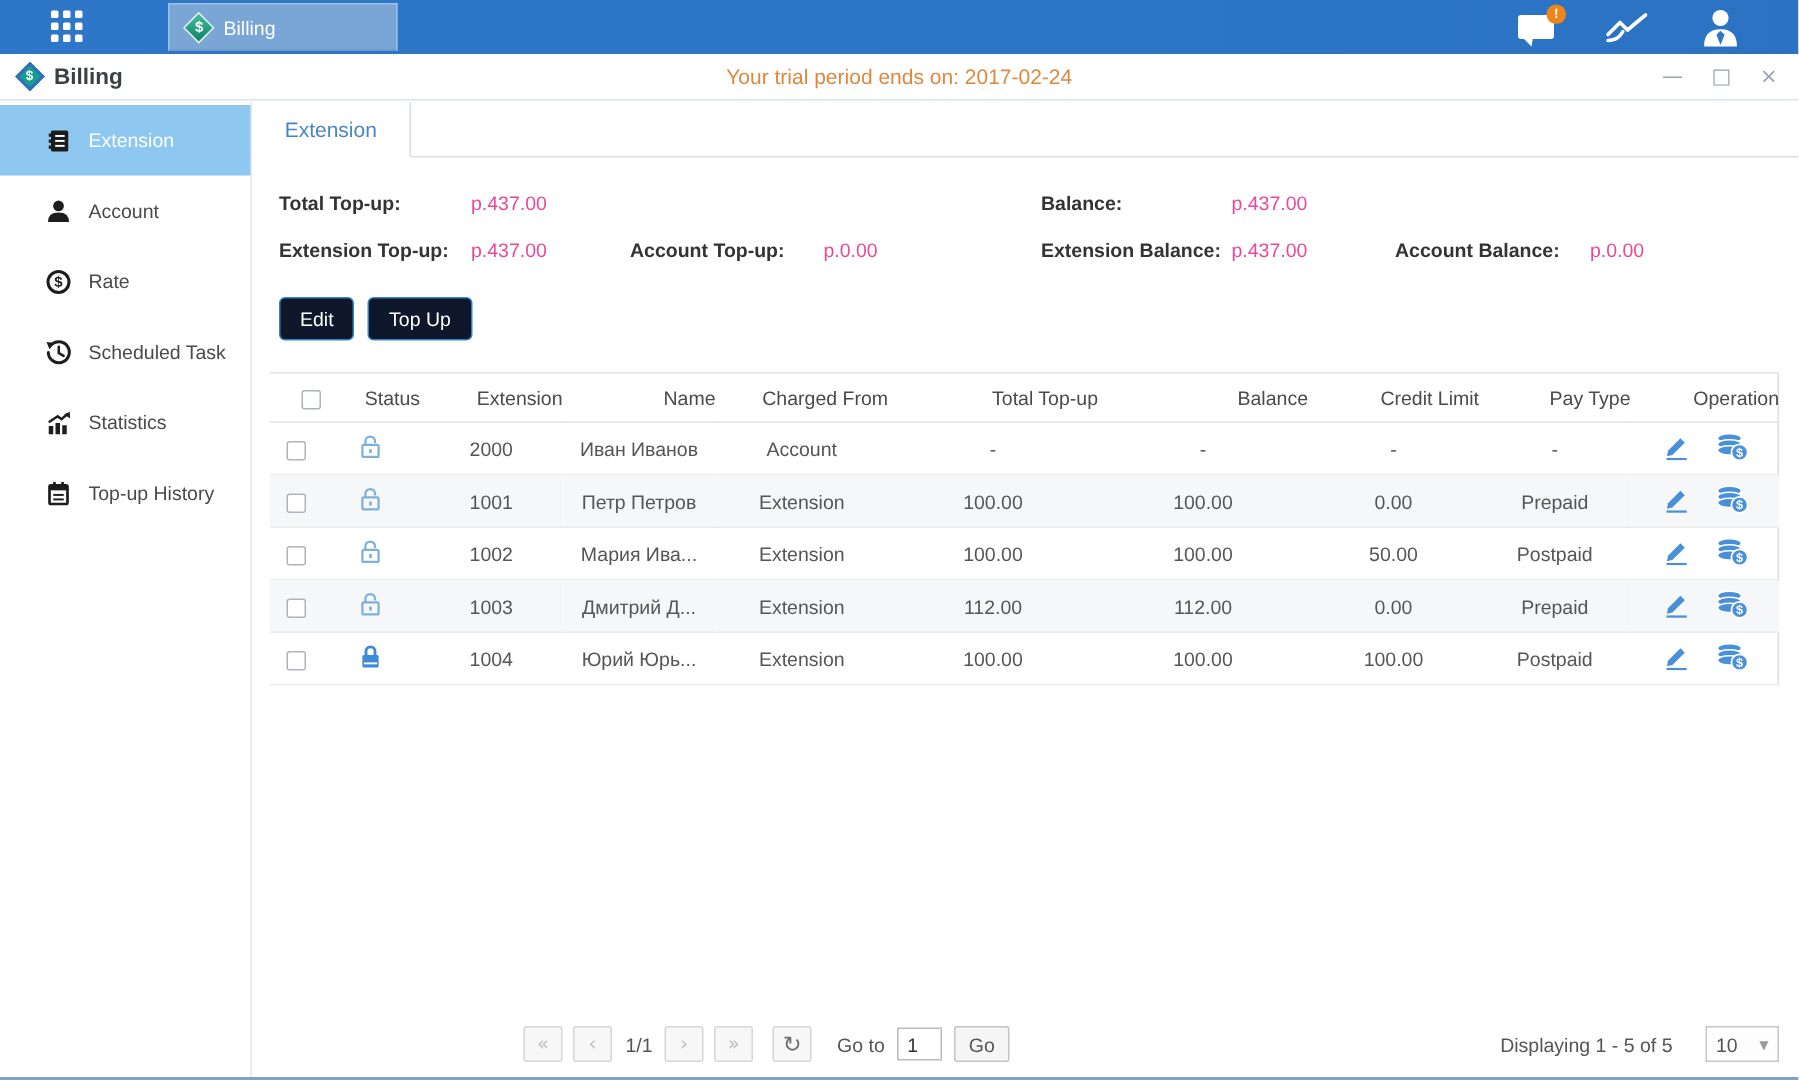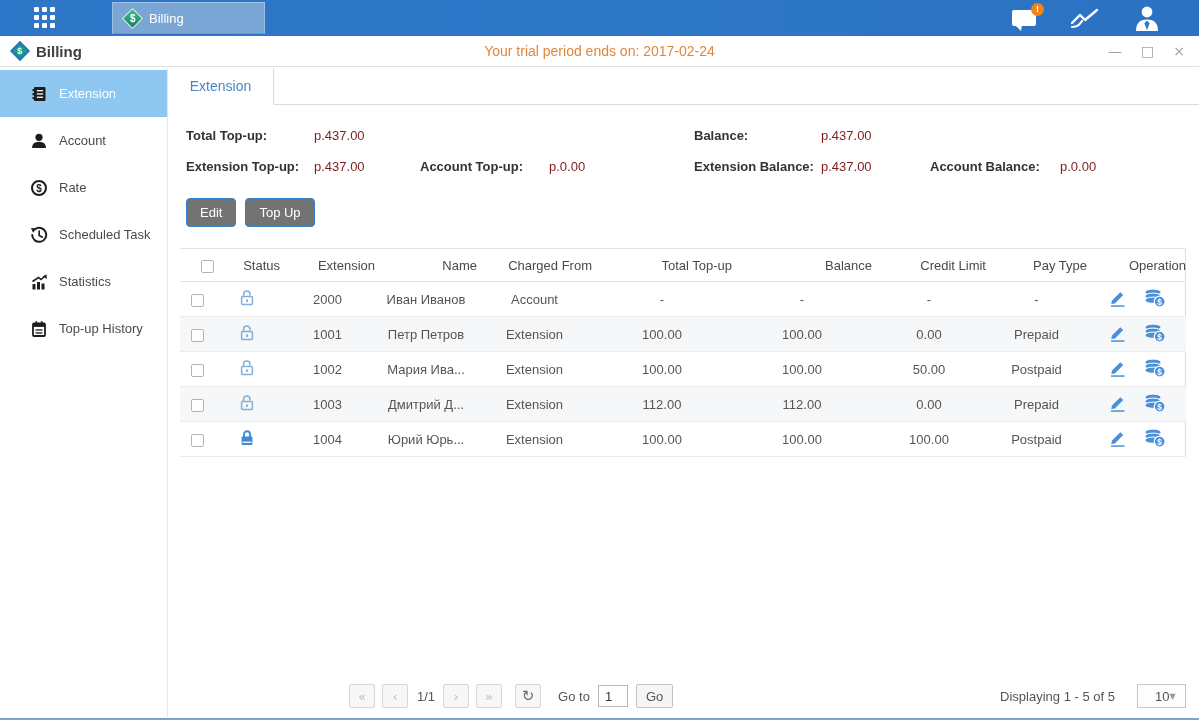--- a/index.html
+++ b/index.html
@@ -56,26 +56,26 @@
   
   .main { position:absolute; top:68px; left:168px; right:0; bottom:2px; background:#fff; }
   .tabs { display:flex; height:37px; border-bottom:1px solid #d9dde1; }
   .tab { width:106px; background:#fff; border-right:1px solid #d9dde1; margin-bottom:-1px;
     border-bottom:1px solid #fff; display:flex; align-items:center; justify-content:center;
     color:#4a86c5; font-size:14px; cursor:pointer; }
 
   .summary { padding:15px 0 0 18px; font-size:13px; }
   .sum-row { display:flex; height:31px; align-items:center; }
   .sum-row b { color:#333; }
-  .sum-row .v { color:#7f1d1d; }
+  .sum-row .v { color:#ec4899; }
   .w128{width:128px;} .w380{width:380px;} .w106{width:106px;} .w129{width:129px;}
   .w145{width:145px;} .w127{width:127px;} .w109{width:109px;} .w130{width:130px;}
 
   .btns { margin:16px 0 0 18px; display:flex; gap:9px; }
-  .btn { background:#737373; border:1px solid #3380cb; color:#fff; font-size:13px;
+  .btn { background:#0f172a; border:1px solid #3380cb; color:#fff; font-size:13px;
     padding:6px 13px; border-radius:4px; cursor:pointer; font-family:inherit; }
 
   .table-wrap { margin:21px 13px 0 12px; border-right:1px solid #d7dee5; }
   table { width:1006px; border-collapse:collapse; table-layout:fixed; font-size:13px; color:#555; }
   thead th { border-top:1px solid #e2e2e2; border-bottom:1px solid #e2e2e2; height:33px;
     font-weight:normal; color:#4a4a4a; text-align:right; }
   tbody td { height:35px; border-bottom:1px solid #ececec; text-align:center;
     overflow:hidden; white-space:nowrap; }
   tbody tr:nth-child(even) { background:#f6f7f8; }
   .cb { display:inline-block; width:13px; height:13px; border:1px solid #aeb4ba; border-radius:2px;
@@ -94,21 +94,21 @@
     margin-right:7px; cursor:pointer; font-family:"DejaVu Sans",sans-serif; }
   .pg-btn.refresh { color:#6e6e6e; font-size:15px; margin-left:6px; }
   .pg-ind { margin:0 8px 0 2px; color:#555; }
   .goto-label { margin:0 8px 0 10px; }
   .goto-input { width:30px; height:22px; border:1px solid #b9b9b9; font-size:13px; padding-left:6px;
     color:#333; font-family:inherit; }
   .go-btn { margin-left:8px; height:24px; border:1px solid #c3c3c3; background:#f5f5f5; color:#555;
     font-size:13px; padding:0 9px; border-radius:2px; cursor:pointer; font-family:inherit; }
   .pager-right { margin-left:auto; display:flex; align-items:center; gap:22px; }
   .dd { width:49px; height:24px; border:1px solid #c6c6c6; background:#fdfdfd; display:flex;
-    align-items:center; justify-content:space-between; padding:0 17px; cursor:pointer; }
+    align-items:center; justify-content:space-between; padding:0 6px; cursor:pointer; }
   .dd .caret { font-size:8px; color:#999; font-family:"DejaVu Sans",sans-serif; }
 </style>
 </head>
 <body>
 
 <div class="topbar">
   <div class="apps-grid">
     <i></i>
       <i></i>
       <i></i>

